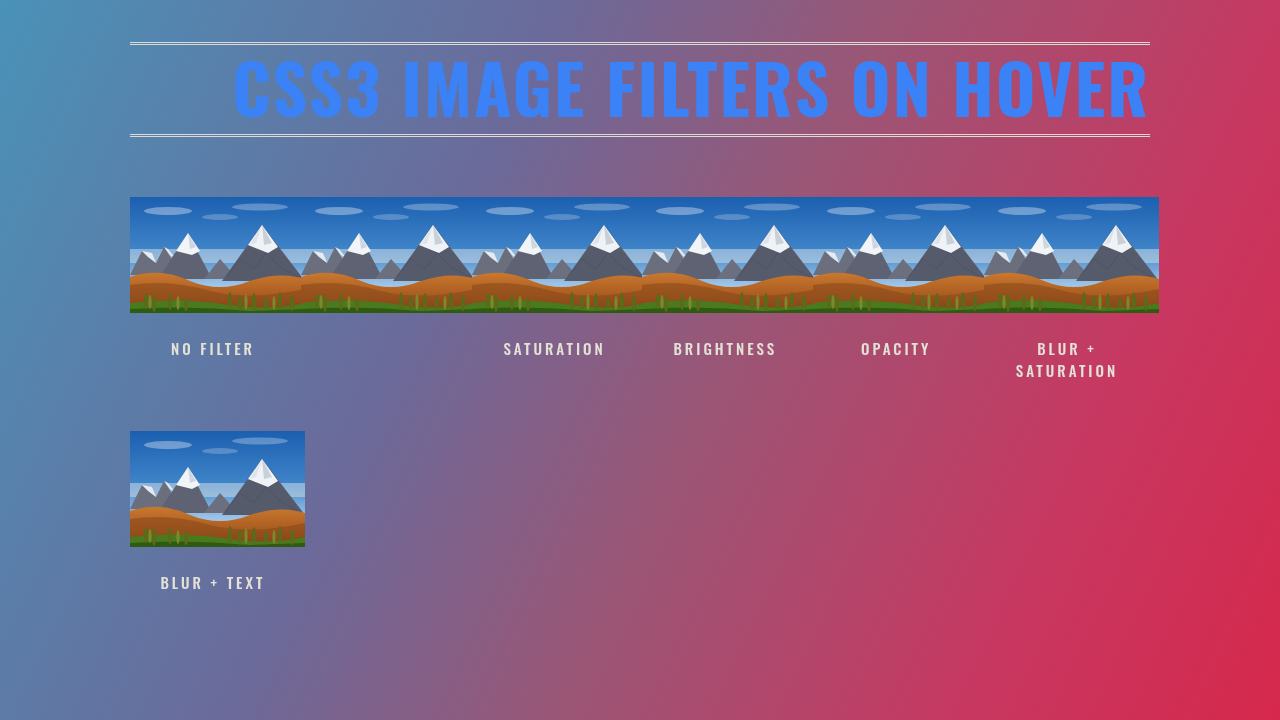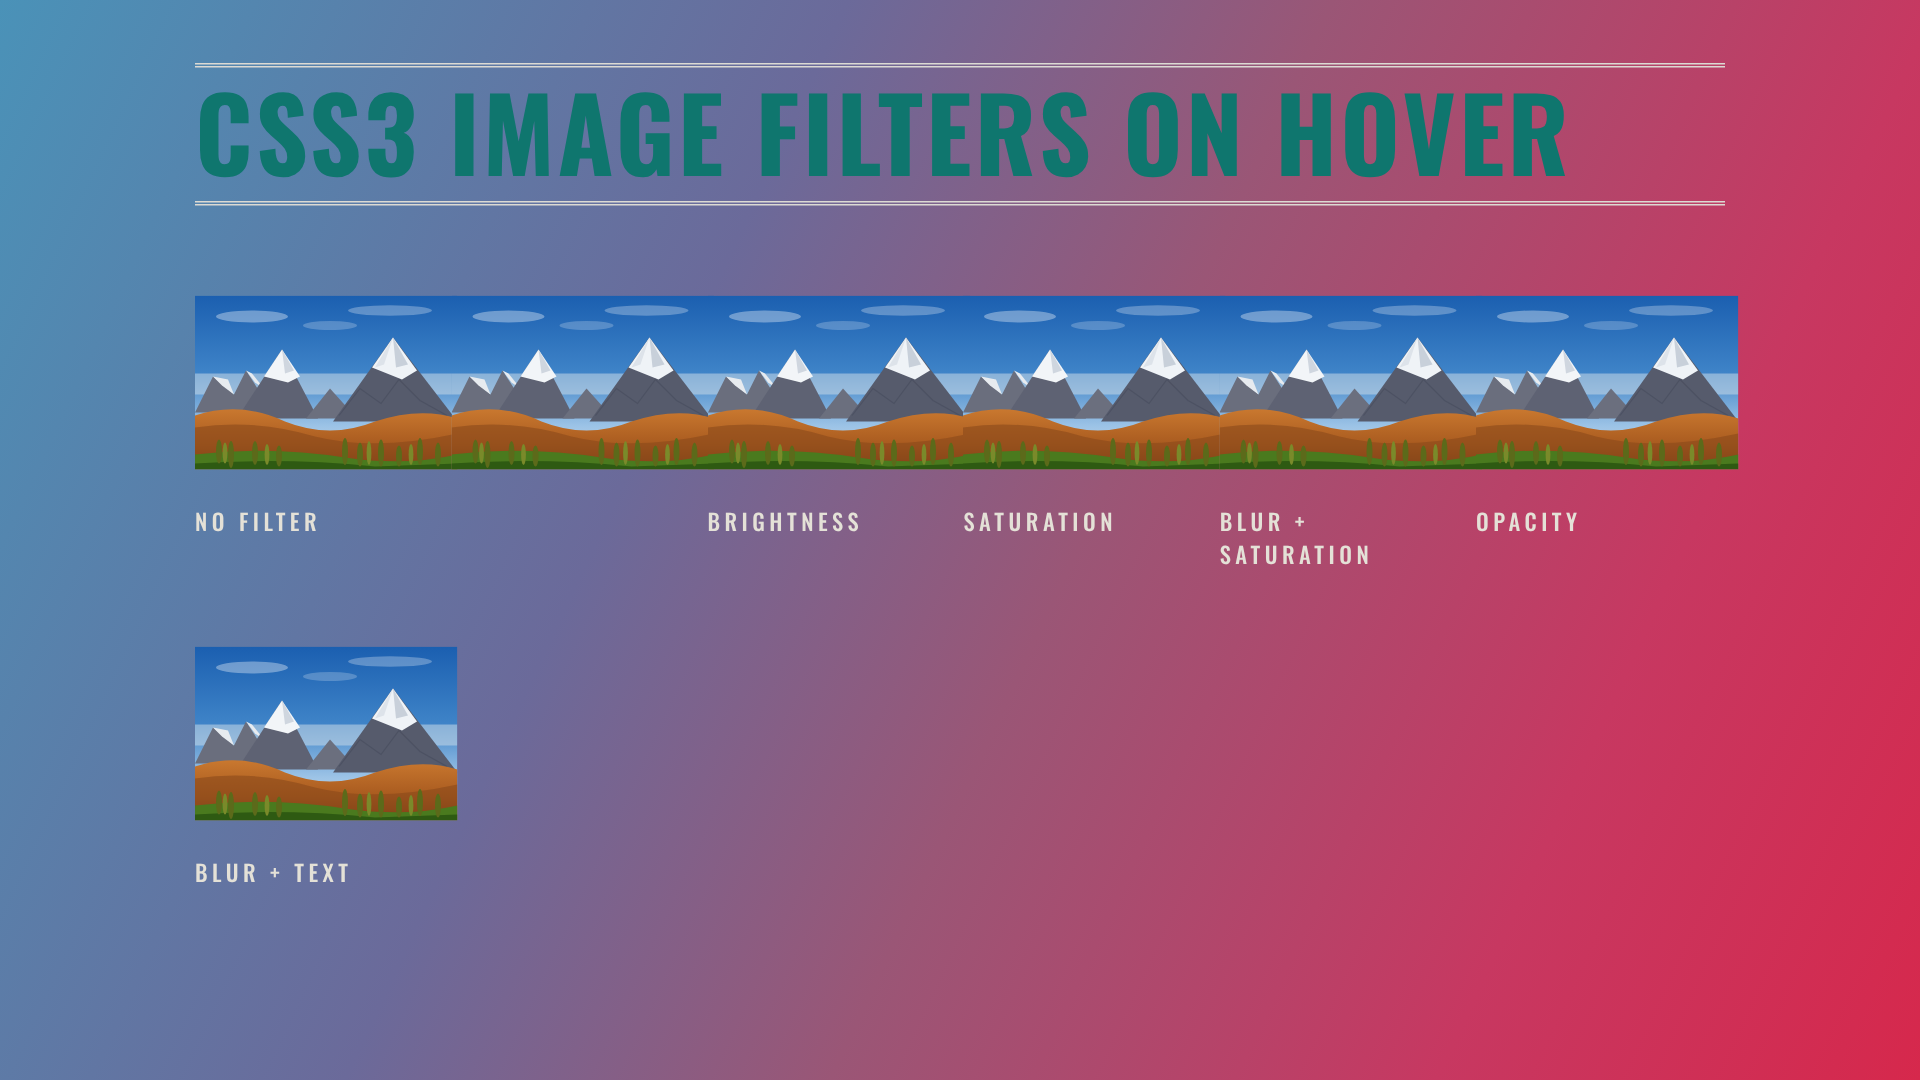--- a/index.html
+++ b/index.html
@@ -16,34 +16,34 @@
     padding-top: 42px;
   }
   .rule-top { border-top: 3px double #dcdad3; width: 100%; margin-bottom: 4px; }
   .rule-bottom { border-top: 3px double #dcdad3; width: 100%; margin-top: 6px; }
   h1 {
     font-family: "Oswald", "Arial Narrow", "Helvetica Neue Condensed", Impact, sans-serif;
     font-weight: 700;
     font-stretch: condensed;
     font-size: 68px;
     letter-spacing: 2px;
-    text-align: left;
-    color: #0f766e;
+    text-align: right;
+    color: #3b82f6;
     line-height: 1.05;
     text-transform: uppercase;
     padding: 2px 0 6px;
   }
   .grid {
     margin-top: 60px;
     display: flex;
     flex-wrap: wrap;
     justify-content: space-between;
     row-gap: 50px;
   }
-  .card { width: 166px; }
+  .card { width: 166px; text-align: center; }
   .thumb {
     width: 175px;
     height: 116px;
     position: relative;
     overflow: hidden;
   }
   .thumb svg { display: block; width: 100%; height: 100%; }
   .label {
     margin-top: 24px;
     font-family: "Oswald", "Arial Narrow", "Helvetica Neue Condensed", sans-serif;
@@ -146,48 +146,48 @@
             <use href="#mountain-scene"></use>
           </svg>
         </div>
     </div>
     <div class="card">
       <div class="thumb">
           <svg viewBox="0 0 175 116">
             <use href="#mountain-scene"></use>
           </svg>
         </div>
+      <div class="label">SATURATION</div>
+    </div>
+    <div class="card">
+      <div class="thumb">
+          <svg viewBox="0 0 175 116">
+            <use href="#mountain-scene"></use>
+          </svg>
+        </div>
       <div class="label">BRIGHTNESS</div>
     </div>
     <div class="card">
       <div class="thumb">
           <svg viewBox="0 0 175 116">
             <use href="#mountain-scene"></use>
           </svg>
         </div>
-      <div class="label">SATURATION</div>
+      <div class="label">OPACITY</div>
     </div>
     <div class="card">
       <div class="thumb">
           <svg viewBox="0 0 175 116">
             <use href="#mountain-scene"></use>
           </svg>
         </div>
       <div class="label">BLUR + SATURATION</div>
     </div>
     <div class="card">
       <div class="thumb">
           <svg viewBox="0 0 175 116">
             <use href="#mountain-scene"></use>
           </svg>
         </div>
-      <div class="label">OPACITY</div>
-    </div>
-    <div class="card">
-      <div class="thumb">
-          <svg viewBox="0 0 175 116">
-            <use href="#mountain-scene"></use>
-          </svg>
-        </div>
       <div class="label">BLUR + TEXT</div>
     </div>
   </div>
 </div>
 
 </body></html>

